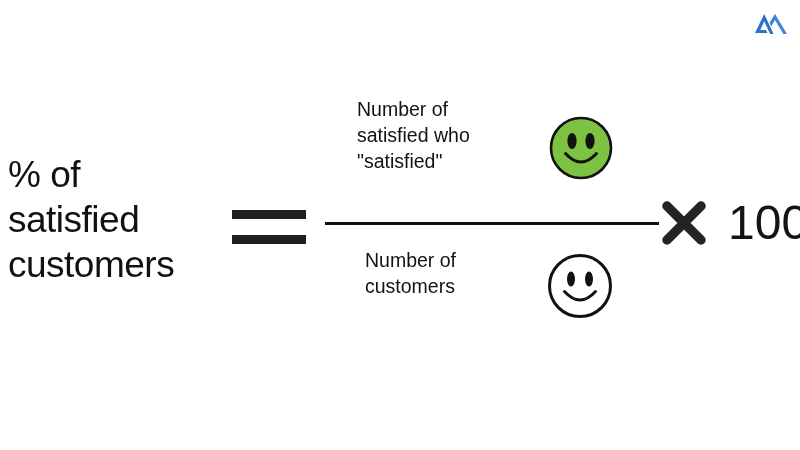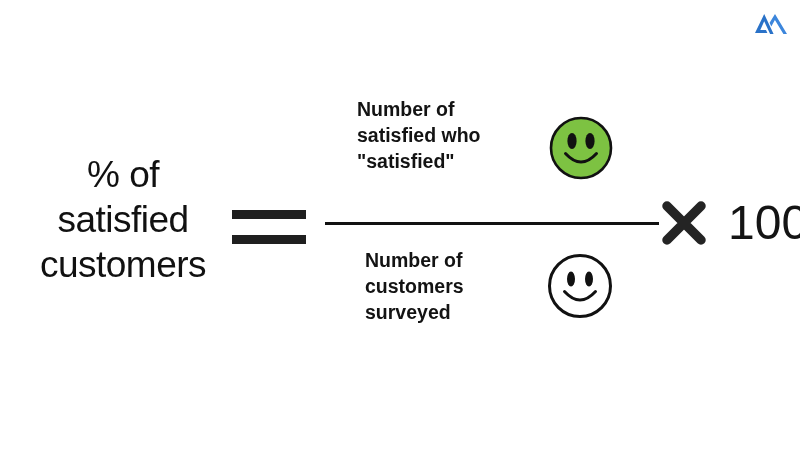--- a/index.html
+++ b/index.html
@@ -24,21 +24,21 @@
     width: 36px;
     height: 30px;
   }
 
   
   #formula-label {
     position: absolute;
     left: 8px;
     top: 152px;
     width: 230px;
-    text-align: center;
+    text-align: left;
     font-size: 37px;
     line-height: 45px;
     letter-spacing: -0.5px;
     color: #111111;
   }
   #formula-label .lbl-line { display: block; white-space: nowrap; }
 
   
   #equals-sign {
     position: absolute;
@@ -78,21 +78,21 @@
   }
   #denominator-block {
     position: absolute;
     left: 365px;
     top: 247px;
     width: 185px;
     font-size: 19.5px;
     line-height: 26px;
     color: #131313;
   }
-  .txt-line { display: block; white-space: nowrap; font-weight: bold; }
+  .txt-line { display: block; white-space: nowrap; }
 
   
   #smiley-satisfied {
     position: absolute;
     left: 548px;
     top: 115px;
     width: 66px;
     height: 66px;
   }
   #smiley-surveyed {
@@ -163,21 +163,20 @@
     <ellipse cx="42" cy="26" rx="4.6" ry="8.0" fill="#111111"></ellipse>
     <path d="M17.5 38.5 Q33 55.5 48.5 38.5" fill="none" stroke="#111111" stroke-width="3.0" stroke-linecap="round"></path>
   </svg>
 </div>
 
 <div id="fraction-bar"></div>
 
 <div id="denominator-block">
   <span class="txt-line">Number of</span>
   <span class="txt-line">customers</span>
-  <span class="txt-line">surveyed</span>
 </div>
 
 <div id="smiley-surveyed">
   <svg viewBox="0 0 68 68" width="68" height="68" aria-hidden="true">
     <circle cx="34" cy="34" r="30.5" fill="#ffffff" stroke="#111111" stroke-width="3.0"></circle>
     <ellipse cx="25" cy="27" rx="4.0" ry="7.6" fill="#111111"></ellipse>
     <ellipse cx="43" cy="27" rx="4.0" ry="7.6" fill="#111111"></ellipse>
     <path d="M18.5 39.5 Q34 56.5 49.5 39.5" fill="none" stroke="#111111" stroke-width="3.0" stroke-linecap="round"></path>
   </svg>
 </div>

